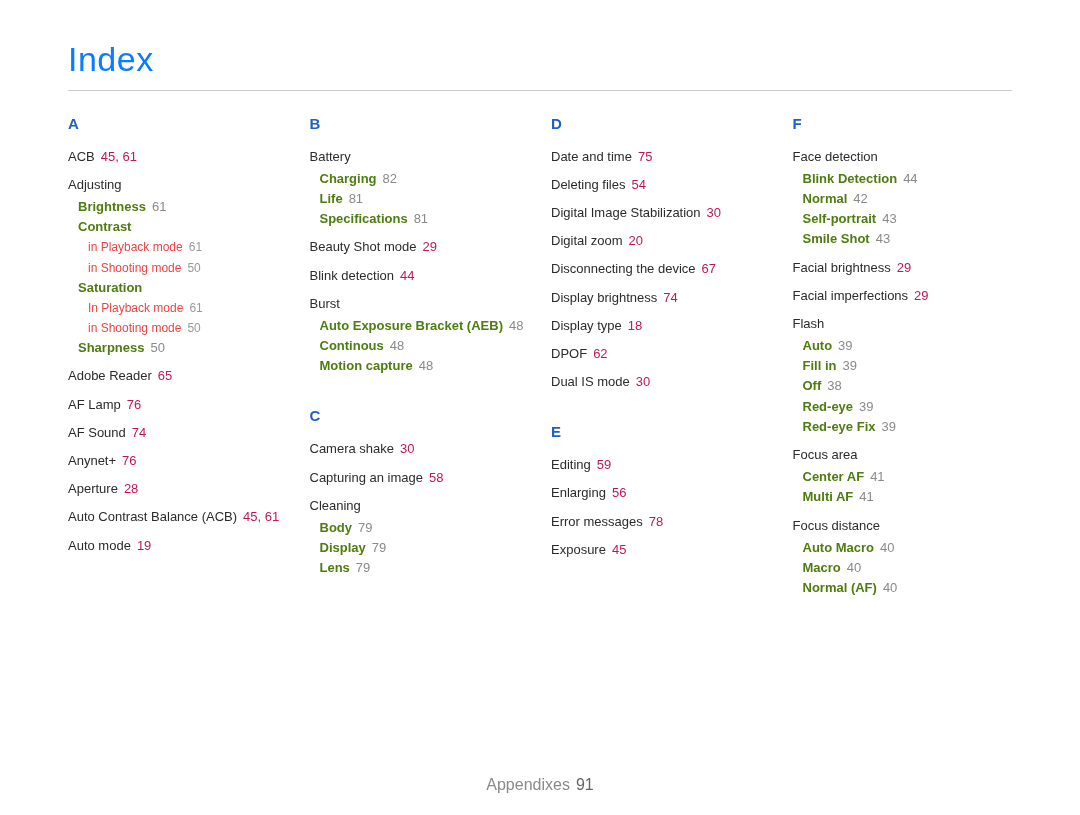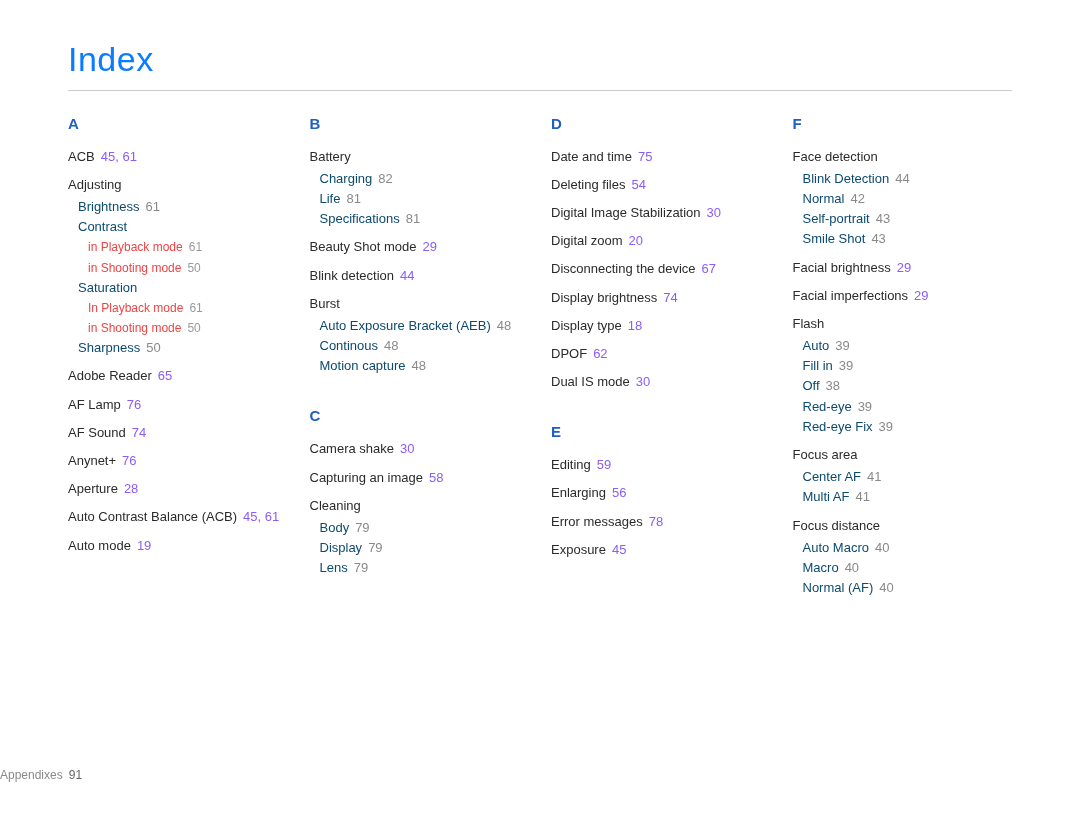--- a/index.html
+++ b/index.html
@@ -4,31 +4,31 @@
 <style>
 html,body{margin:0;padding:0;background:#fff;color:#333;font-family:"Helvetica Neue",Helvetica,Arial,sans-serif;font-weight:300;font-size:13px;line-height:1.4}
 .page{width:1080px;height:812px;box-sizing:border-box;padding:36px 68px 0 68px;position:relative}
 .title{font-size:34px;color:#0a7cff;letter-spacing:0.5px;margin-bottom:6px;font-weight:400}
 .rule{height:1px;background:#ccc;margin-bottom:22px}
 .columns{display:grid;grid-template-columns:repeat(4,1fr);column-gap:22px}
 .col{}
 .letter{color:#2060c0;font-size:15px;font-weight:700;margin:0 0 14px 0}
 .entry{margin-bottom:10px}
 .entry .term{color:#2b2b2b;font-weight:400}
-.entry .pages{color:#8b5cf6;margin-left:6px}
+.entry .pages{color:#be185d;margin-left:6px}
 .subs{margin:4px 0 0 10px}
 .sub{margin-bottom:2px}
-.sub .term{color:#0c4a6e;font-weight:400}
+.sub .term{color:#4d7c0f;font-weight:700}
 .sub .pages{color:#8a8a8a;margin-left:6px}
 .subsubs{margin:2px 0 0 10px}
 .subsub{margin-bottom:2px}
 .subsub .term{color:#ef4444;font-weight:300;font-size:12px}
 .subsub .pages{color:#9a9a9a;margin-left:6px;font-size:12px}
 .sectiongap{height:20px}
-.footer{position:absolute;bottom:28px;left:0;width:100%;color:#8a8a8a;font-size:12px}
+.footer{position:absolute;bottom:16px;left:0;width:100%;text-align:center;color:#8a8a8a;font-size:16px}
 .footer .pgnum{margin-left:6px;color:#666}
 </style>
 </head>
 <body>
 
 <div class="page">
   <div class="title">Index</div>
   <div class="rule"></div>
 
   <div class="columns" id="columns">

